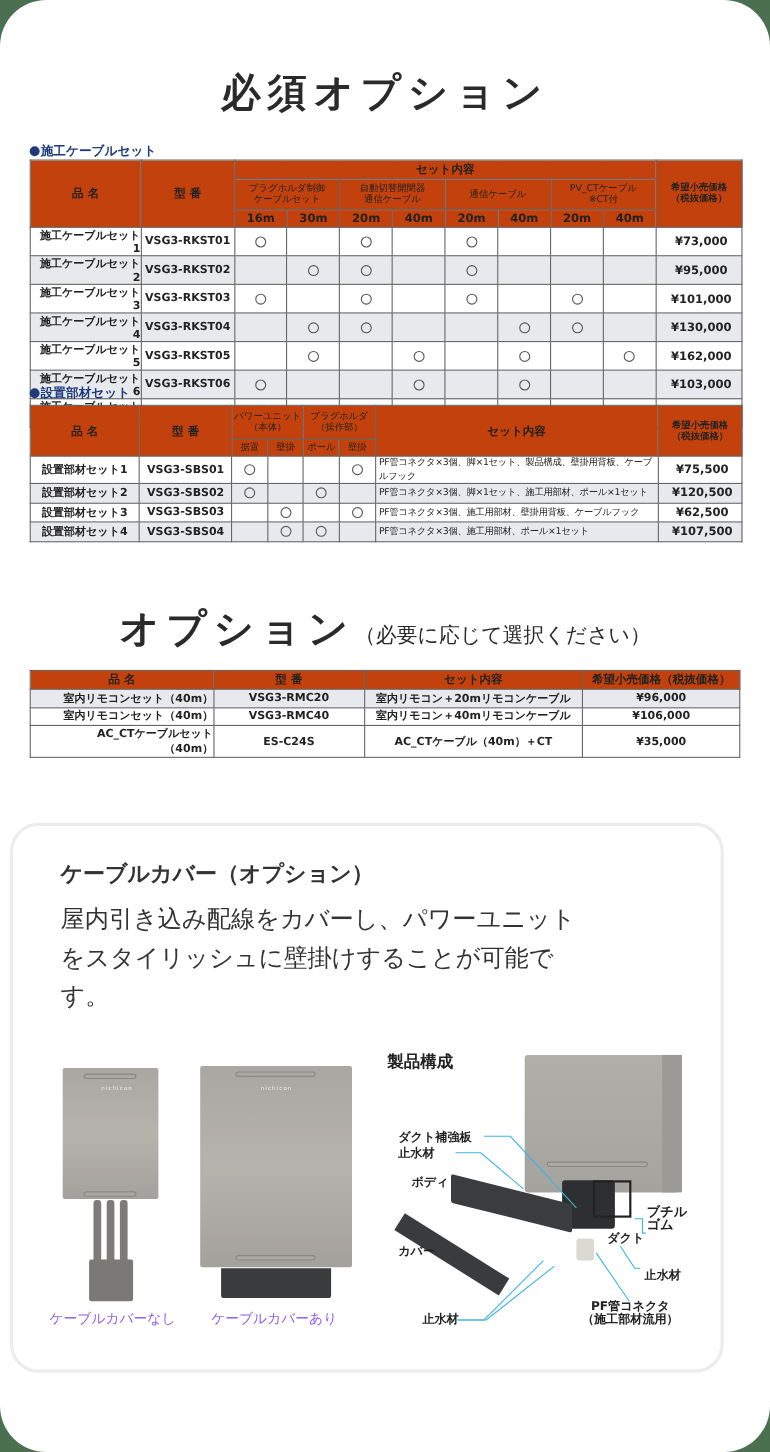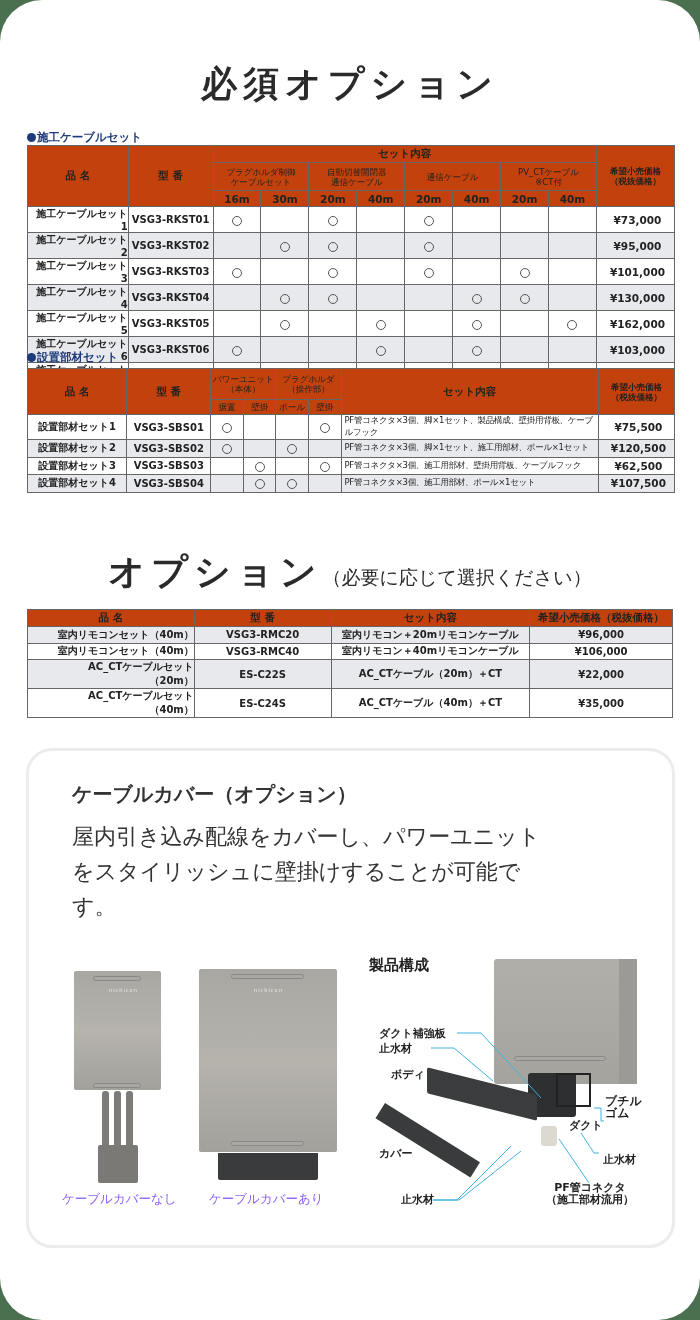--- a/index.html
+++ b/index.html
@@ -17,21 +17,21 @@
   th { background: #c2410c; }
   th.b { font-weight: bold; }
   tr.alt td { background: #e8e9ed; }
   td.left { text-align: right; padding-left: 4px; }
   td.right { text-align: center; padding-right: 8px; font-weight: bold; padding-left: 12px; }
   td.mono { font-weight: bold; font-size: 10px; }
   .circ { display: inline-block; width: 10px; height: 10px; border: 1px solid #555; border-radius: 50%; vertical-align: middle; }
   .small { font-size: 8.5px; text-align: left; padding-left: 3px; letter-spacing: -0.3px; }
   .tiny-th { font-size: 8.5px; line-height: 10px; }
   
-  .card { position: absolute; left: 26px; top: 748px; width: 649px; height: 500px; border: 3px solid #ececec; border-radius: 26px; background: #fff; }
+  .card { position: absolute; left: 9px; top: 748px; width: 649px; height: 500px; border: 3px solid #ececec; border-radius: 26px; background: #fff; }
   .card-title { position: absolute; left: 43px; top: 30px; font-size: 20px; font-weight: bold; color: #333; }
   .card-body { position: absolute; left: 43px; top: 68px; width: 470px; font-size: 22px; line-height: 35px; color: #333; }
   .unit { position: absolute; background: linear-gradient(180deg, #a8a7a2, #b6b3ad 50%, #a3a19c); border-radius: 2px; }
   .slot { position: absolute; height: 5px; border: 1px solid #888; border-radius: 3px; background: #aaa8a2; }
   .logo { position: absolute; font-size: 5px; color: #eee; letter-spacing: 1px; }
   .pipe { position: absolute; width: 7px; background: #7c7b78; border-radius: 3px; }
   .cap { font-size: 12.5px; position: absolute; color: #8b5cf6; }
   .lbl { position: absolute; font-size: 11px; font-weight: bold; color: #222; line-height: 12px; }
   svg.lines { position: absolute; left: 0; top: 0; }
 </style>
@@ -264,26 +264,20 @@
           <td class="mono">VSG3-RMC20</td>
           <td class="mono">室内リモコン＋20mリモコンケーブル</td>
           <td class="mono">¥96,000</td>
         </tr>
         <tr class="" style="height:16.5px">
           <td class="left mono" style="padding-left:18px">室内リモコンセット（40m）</td>
           <td class="mono">VSG3-RMC40</td>
           <td class="mono">室内リモコン＋40mリモコンケーブル</td>
           <td class="mono">¥106,000</td>
         </tr>
-        <tr class="alt" style="height:16.5px">
-          <td class="left mono" style="padding-left:18px">AC_CTケーブルセット（20m）</td>
-          <td class="mono">ES-C22S</td>
-          <td class="mono">AC_CTケーブル（20m）＋CT</td>
-          <td class="mono">¥22,000</td>
-        </tr>
         <tr class="" style="height:16.5px">
           <td class="left mono" style="padding-left:18px">AC_CTケーブルセット（40m）</td>
           <td class="mono">ES-C24S</td>
           <td class="mono">AC_CTケーブル（40m）＋CT</td>
           <td class="mono">¥35,000</td>
         </tr>
       </tbody>
     </table>
 
   <div class="card">
@@ -335,21 +329,21 @@
           <polyline points="552,382 565,402 570,402"></polyline>
           <polyline points="530,388 560,432"></polyline>
           <polyline points="404,449 428,449 482,395"></polyline>
           <polyline points="404,449 430,449 492,400"></polyline>
         </g>
       </svg>
 
       <div class="lbl" style="left:350px; top:277px;">ダクト補強板</div>
       <div class="lbl" style="left:350px; top:292px;">止水材</div>
       <div class="lbl" style="left:362px; top:318px;">ボディ</div>
-      <div class="lbl" style="left:350px; top:381px;margin-top:16px;">カバー</div>
+      <div class="lbl" style="left:350px; top:381px;">カバー</div>
       <div class="lbl" style="left:372px; top:443px;">止水材</div>
       <div class="lbl" style="left:576px; top:344px; white-space:pre; font-size:12px;">ブチル
 ゴム</div>
       <div class="lbl" style="left:540px; top:369px;">ダクト</div>
       <div class="lbl" style="left:574px; top:403px;">止水材</div>
       <div class="lbl" style="left:517px; top:431px; white-space:pre; text-align:center;">PF管コネクタ
 （施工部材流用）</div>
     </div>
   </div>
 </div>

